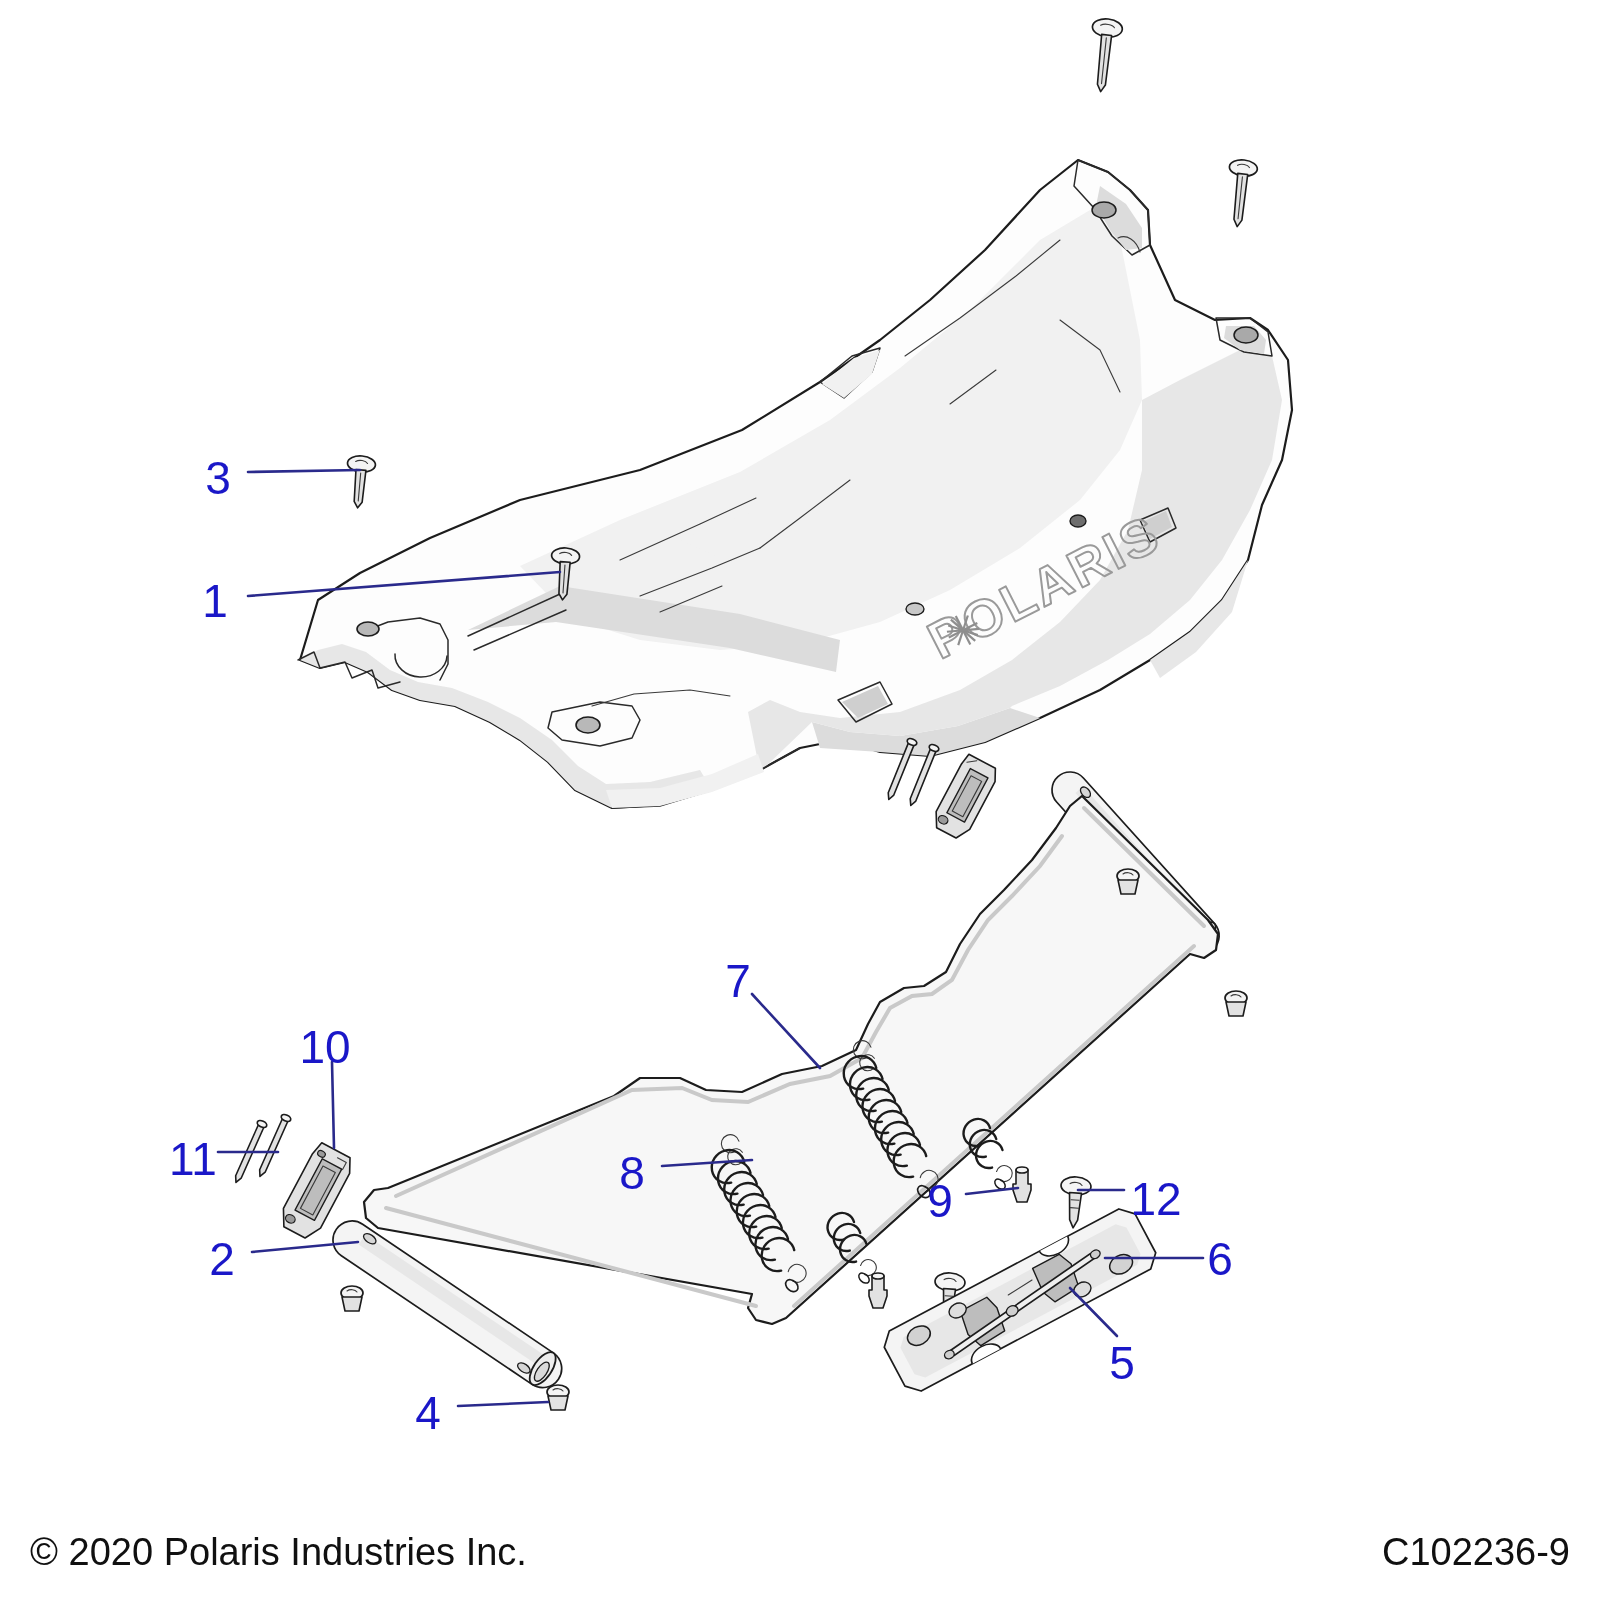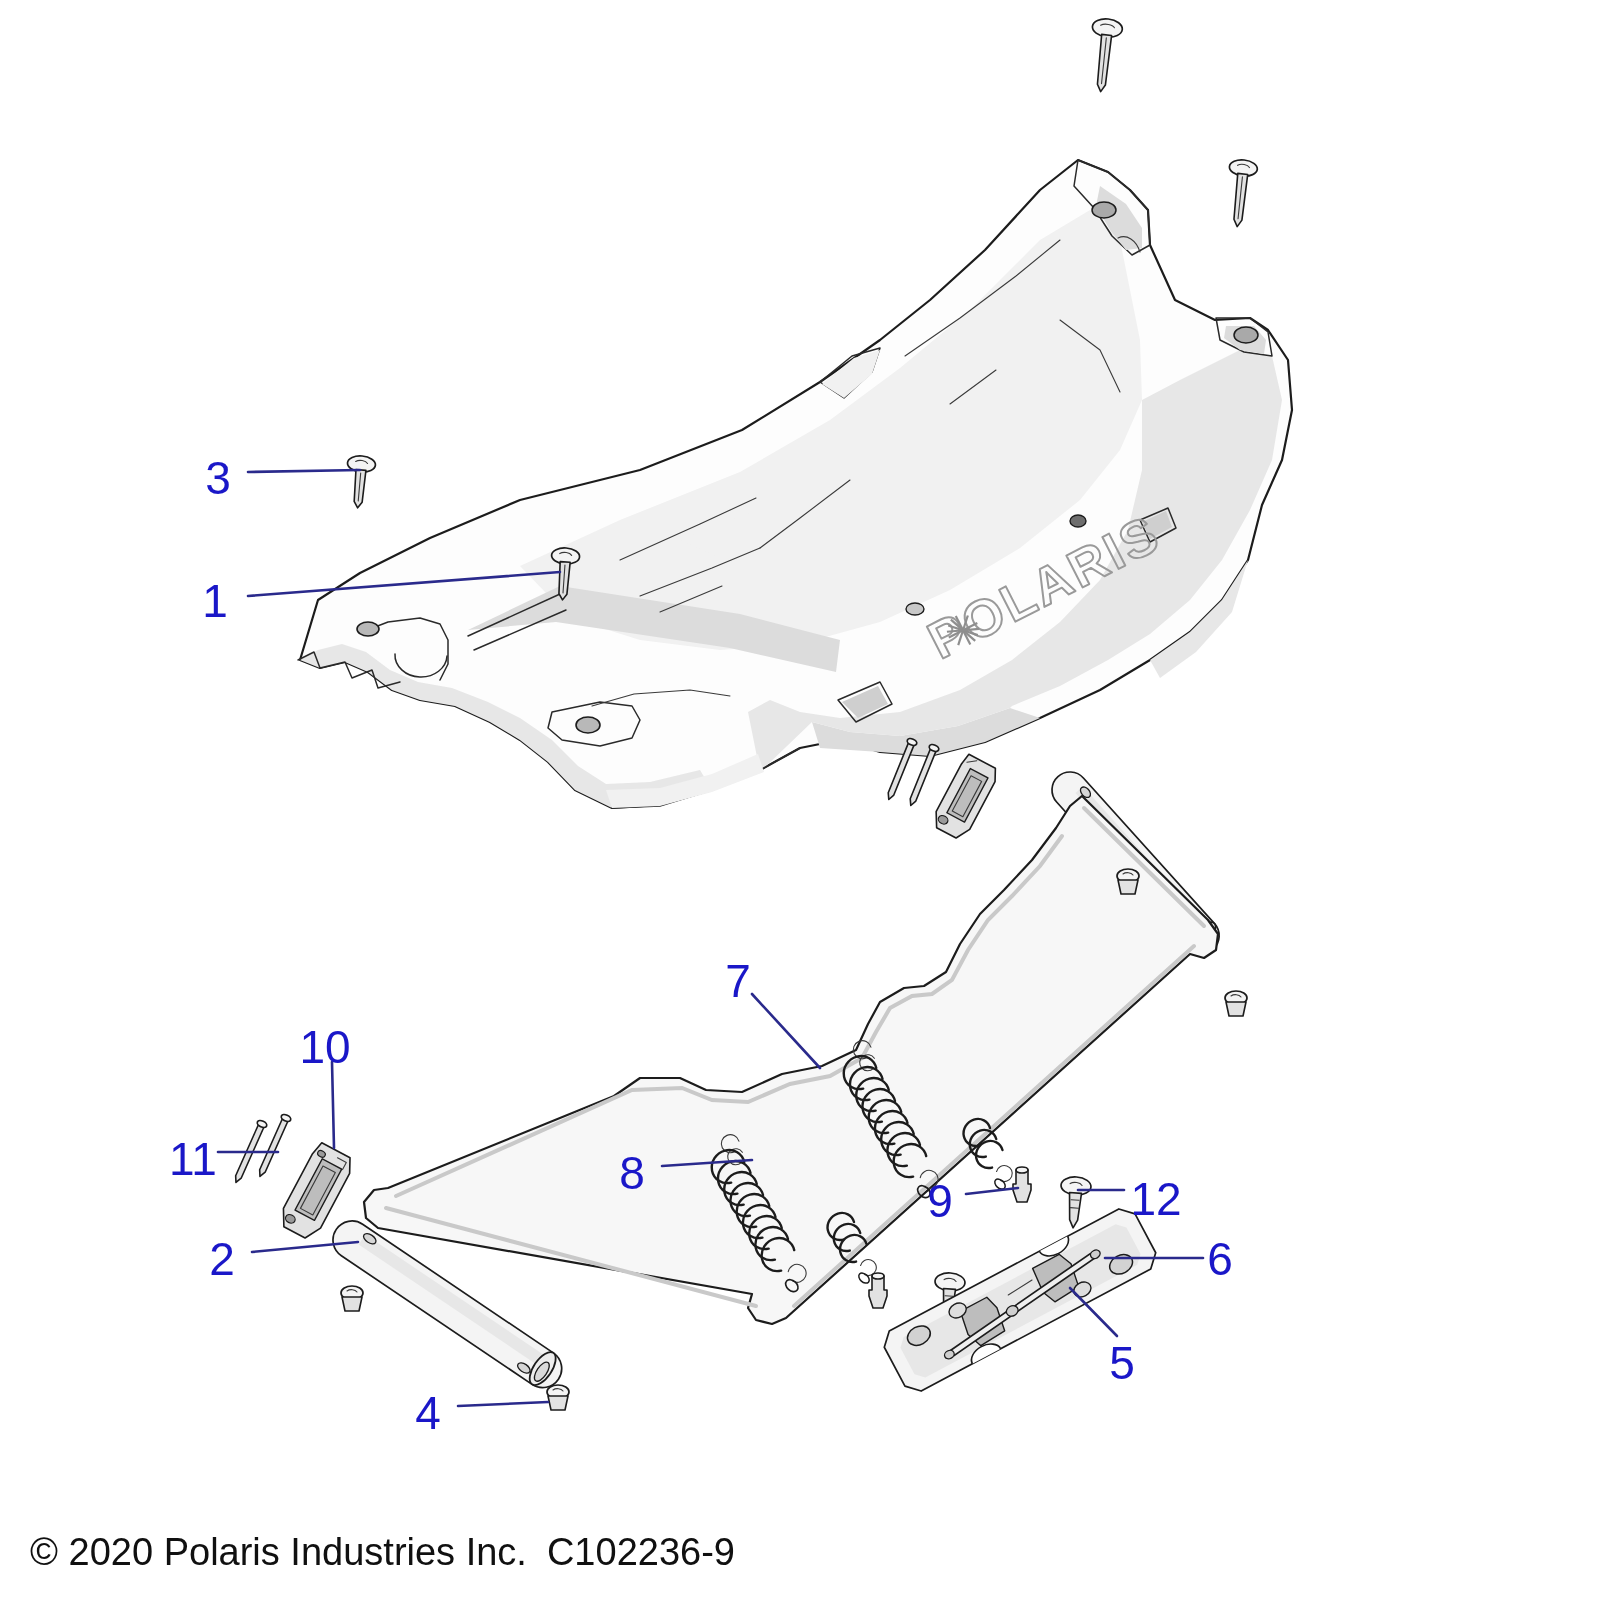--- a/index.html
+++ b/index.html
@@ -76,21 +76,21 @@
     stroke-width: 2.0;
     stroke-linejoin: round;
   }
   .footer-row {
     position: absolute;
     left: 0;
     bottom: 26px;
     width: 1600px;
     display: flex;
     align-items: baseline;
-    justify-content: flex-start;
+    justify-content: space-between;
     padding: 0 30px;
     box-sizing: border-box;
   }
   .copyright {
     font-size: 38px;
     color: #101010;
     letter-spacing: 0px;
     white-space: nowrap;
   }
   .partnum {

